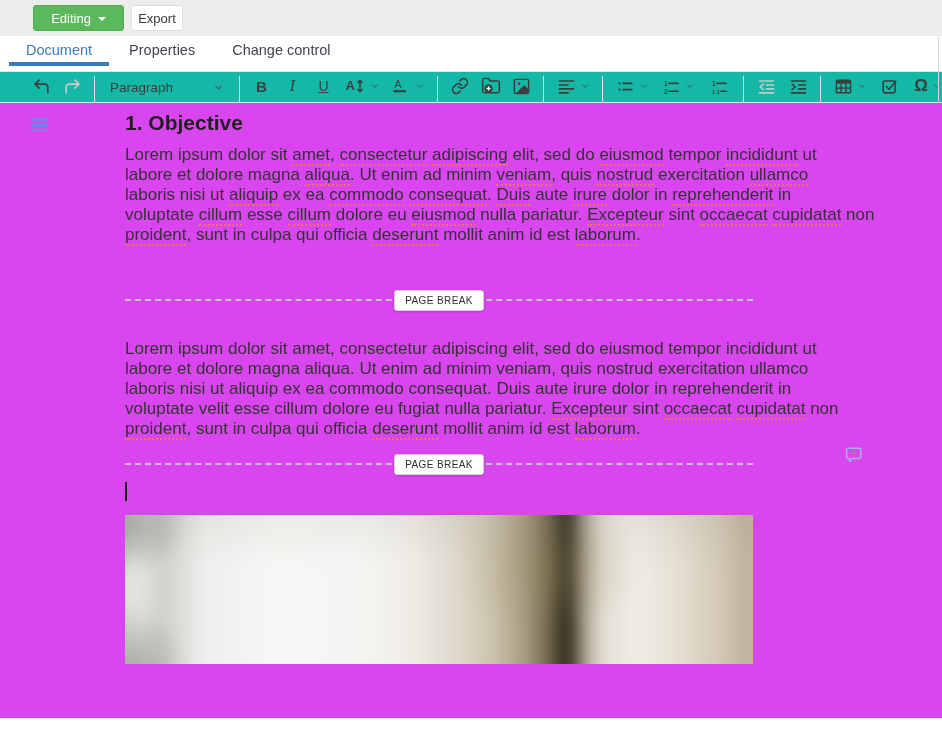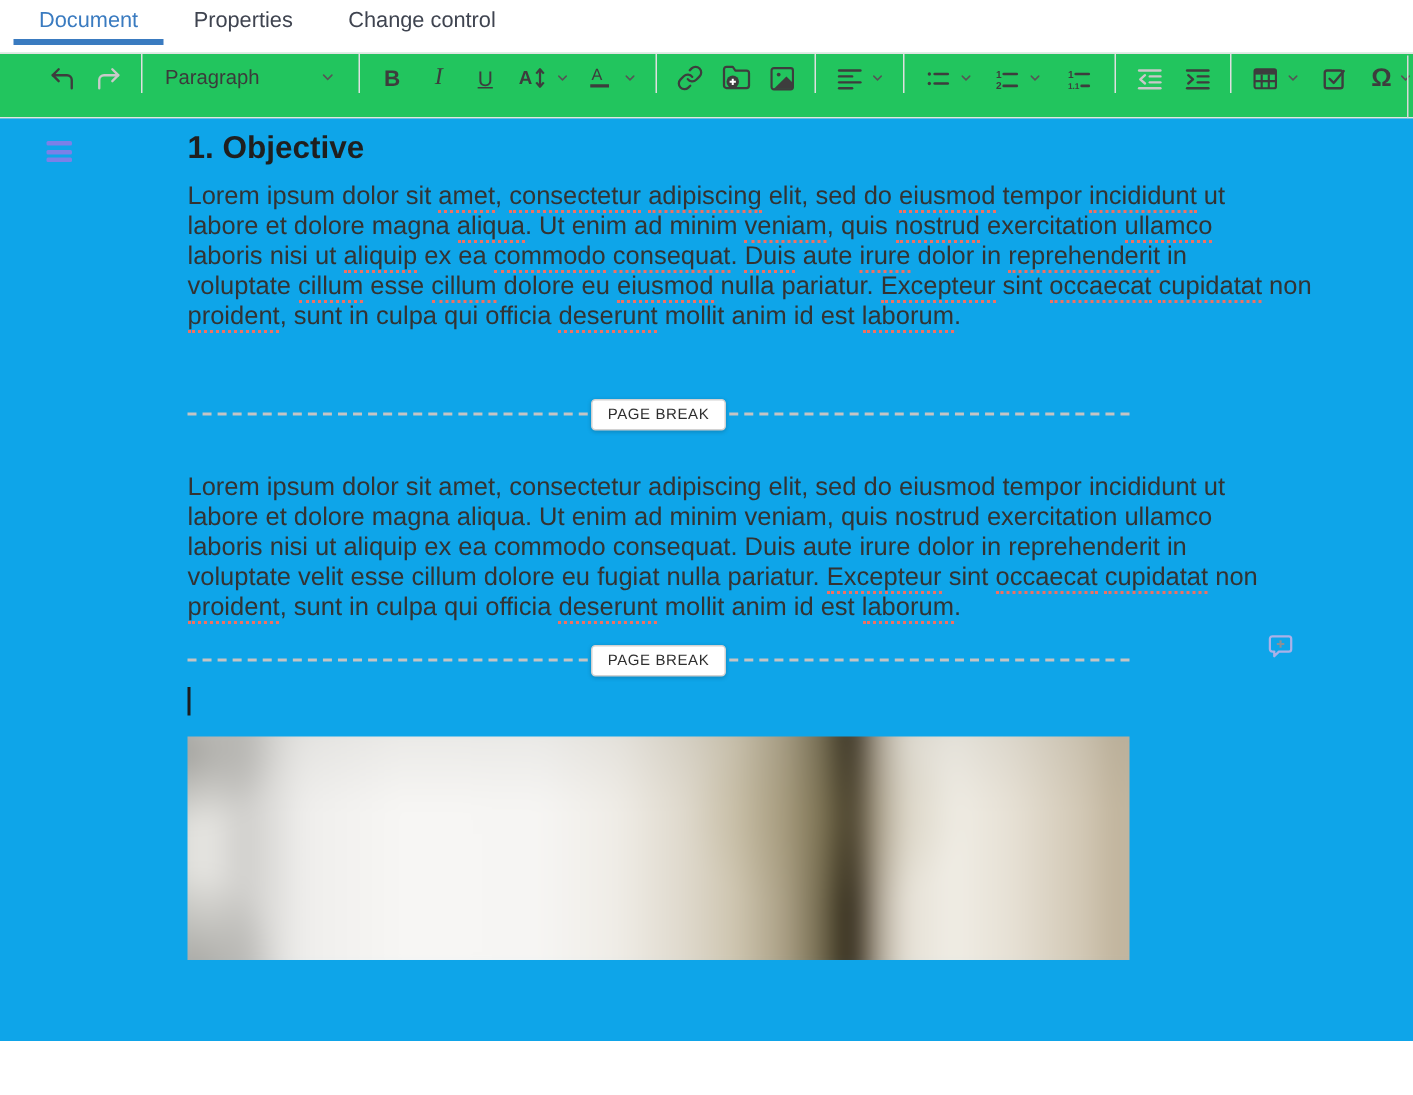--- a/index.html
+++ b/index.html
@@ -32,37 +32,37 @@
   
   .tabrow{position:relative;height:35px;background:#fff;display:flex;align-items:flex-start;padding-left:9px}
   .tab{height:30px;padding:6px 17px 0 17px;margin-right:3px;font-size:14.5px;color:#3f4450;
     border-bottom:4px solid transparent;cursor:pointer;white-space:nowrap}
   .tab.active{color:var(--tab_blue);border-bottom-color:var(--tab_blue)}
   .btn-add-training{position:absolute;left:395px;top:2px;height:24px;padding:0 12px;
     background:#fff;border:1px solid #e2e2e2;color:var(--text_muted);font-size:12.5px;cursor:pointer}
   .panel-right-border{position:absolute;left:938px;top:37px;width:1px;height:78px;background:#d8d8d8}
 
   
-  .toolbar{height:44px;border-top:1px solid var(--border_gray);border-bottom:1px solid var(--border_gray);
-    display:flex;align-items:flex-start;padding-left:26px;background:#22c55e;overflow:hidden}
+  .toolbar{height:32px;border-top:1px solid var(--border_gray);border-bottom:1px solid var(--border_gray);
+    display:flex;align-items:flex-end;padding-left:26px;background:#14b8a6;overflow:hidden}
   .tbtn{height:32px;min-width:30px;display:flex;align-items:center;justify-content:center;gap:4px;
     background:none;border:none;cursor:pointer;color:var(--icon_dark);flex:0 0 auto}
   .tbtn.w46{width:46px}.tbtn.w31{width:31px}.tbtn.w32{width:32px}.tbtn.w36{width:36px}
   .tbtn svg{display:block}
   .tdiv{width:1px;height:26px;background:#e0e0e0;margin:0 6px;flex:0 0 auto}
   .paragraph-select{width:132px;height:30px;display:flex;align-items:center;justify-content:space-between;
     padding:0 9px;background:none;border:none;font-size:13.5px;color:#3b3b3b;cursor:pointer;flex:0 0 auto}
   .glyph-b{font-size:15px;font-weight:bold}
   .glyph-i{font-family:"Liberation Serif",serif;font-style:italic;font-size:16px}
   .glyph-u{font-size:14px;text-decoration:underline}
   .glyph-omega{font-size:17px;font-weight:600}
   .chev{flex:0 0 auto}
 
   
-  .canvas{position:relative;width:942px;height:615px;background:#0ea5e9}
+  .canvas{position:relative;width:942px;height:615px;background:#d946ef}
   .block-handle{position:absolute;left:31px;top:15px;width:17px;height:14px;display:flex;
     flex-direction:column;justify-content:space-between;cursor:pointer}
   .block-handle span{display:block;height:3px;border-radius:1px;background:var(--handle_purple)}
   .doc-heading{position:absolute;left:125px;top:8px;font-size:21px;font-weight:bold;color:#1f1f1f}
   .para{position:absolute;left:125px;width:640px;font-size:17px;line-height:20px;color:var(--text_dark)}
   .para div{white-space:nowrap}
   .miss{border-bottom:2px dotted var(--spell_red)}
   .pagebreak{position:absolute;left:125px;width:628px;height:22px;display:flex;
     align-items:center;justify-content:center}
   .pagebreak::before{content:"";position:absolute;left:0;right:0;top:10px;border-top:2px dashed #c4c4c4}
@@ -83,20 +83,27 @@
         #efece6 46%, #ded8cb 53%, #cdc4ae 58%, #a99e83 63%, #6e6549 67%, #2e2818 69%,
         #4b4232 70.5%, #a99f8e 72%, #e5e0d5 75%, #f0ede5 80%, #e6e0d4 86%, #d2c8b5 93%,
         #bfb29a 97%, #c8bda9 100%)}
   .comment-add{position:absolute;left:845px;top:343px;width:18px;height:18px;cursor:pointer}
 </style>
 </head>
 <body>
 
 <div class="app">
 
+  <div class="topbar">
+    <button class="btn-editing">
+      <span>Editing</span>
+      <span class="caret-down"></span>
+    </button>
+    <button class="btn-export">Export</button>
+  </div>
 
   <div class="tabrow">
     <div class="tab active">Document</div>
     <div class="tab">Properties</div>
     <div class="tab">Change control</div>
   </div>
   <div class="panel-right-border"></div>
 
   <div class="toolbar">
     <button class="tbtn w31">

